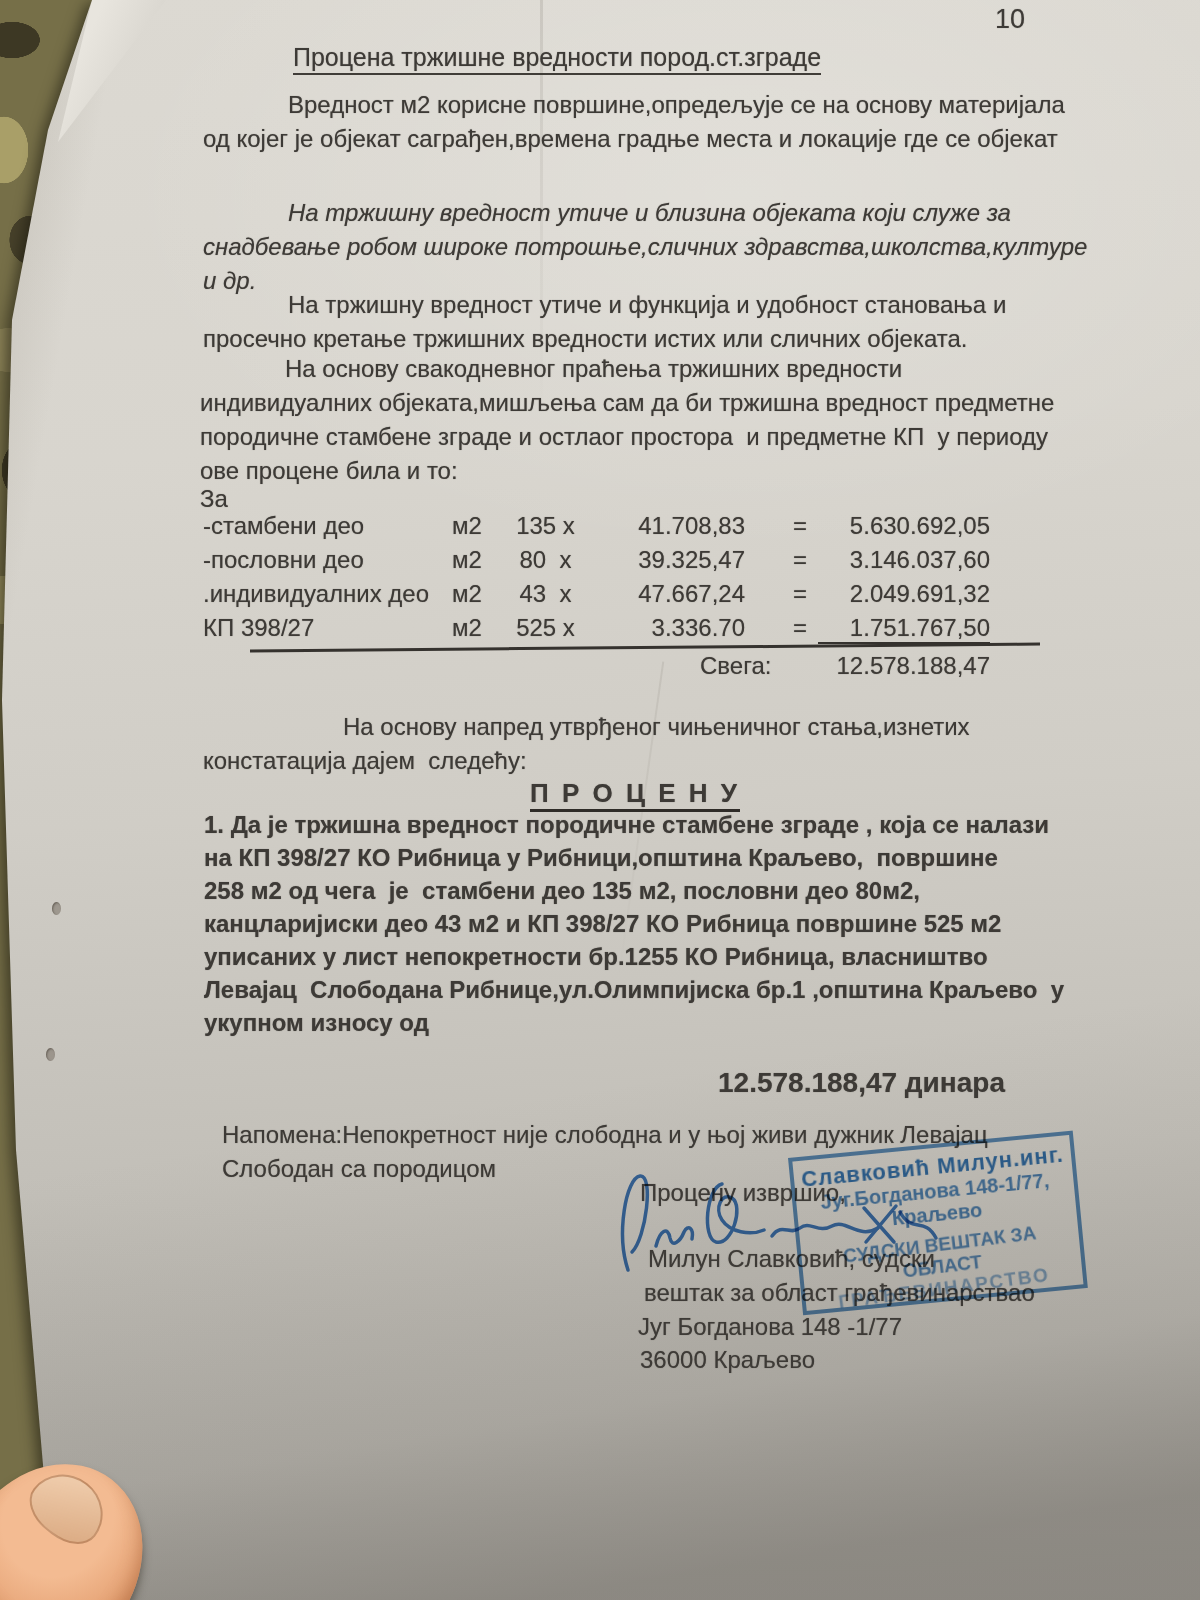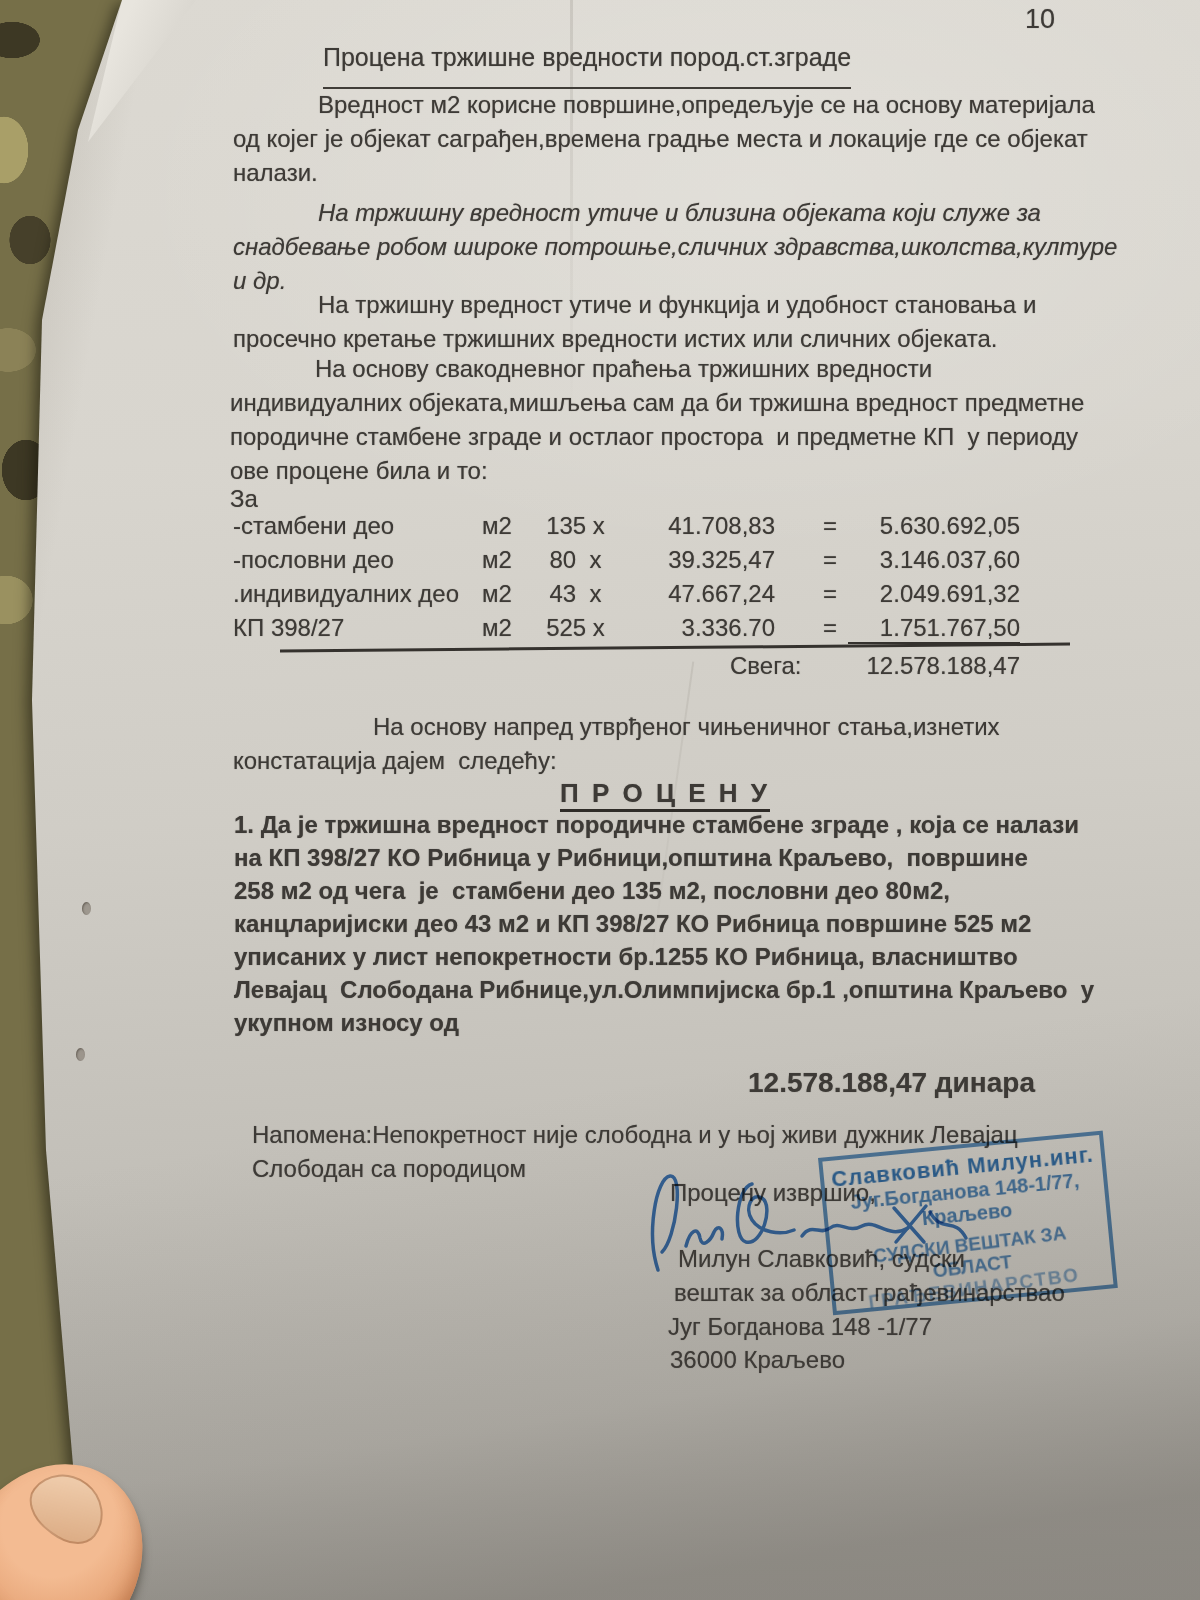--- a/index.html
+++ b/index.html
@@ -19,35 +19,34 @@
   }
   .paper-wrap{position:absolute;inset:0;filter:drop-shadow(-5px 3px 7px rgba(20,18,10,.55));}
   .paper{
     position:absolute;inset:0;
     clip-path:polygon(92px 0,1200px 0,1200px 1600px,74px 1600px,46px 1500px,16px 1150px,2px 700px,12px 320px,48px 130px);
     background:
       linear-gradient(100deg, rgba(120,112,98,.30) 0 26px, rgba(120,112,98,.12) 60px, transparent 120px),
       linear-gradient(351deg, rgba(92,88,82,.38) 0 6%, rgba(120,116,110,.18) 16%, transparent 34%),
       radial-gradient(ellipse 900px 520px at 62% 12%, rgba(255,255,252,.20), transparent 70%),
       linear-gradient(177deg,#dcd9d2 0%,#d8d5ce 28%,#d0cdc6 50%,#c2bfb8 72%,#aeaba4 92%,#a8a59e 100%);
-    margin-left: 30px;
   }
   .crease{position:absolute;pointer-events:none;}
   .fold{
     position:absolute;left:48px;top:0;width:118px;height:142px;
     clip-path:polygon(44px 0,118px 0,10px 142px);
     background:linear-gradient(115deg,#e8e5de 30%,#cfccc5 90%);
     border-left:1px solid rgba(110,105,95,.4);
   }
   .txt{position:absolute;color:#3d3a36;font-size:24px;line-height:34px;text-shadow:0 0 1px rgba(64,60,54,.55);}
   .b{font-weight:700;}
   .para .line{white-space:pre;}
   .ind85 .line:first-child{text-indent:85px;}
   .ind140 .line:first-child{text-indent:140px;}
-  .title-underline{border-bottom:2px solid #403d38;padding-bottom:16px;}
+  .title-underline{border-bottom:2px solid #403d38;padding-bottom:2px;}
   .trow{position:absolute;left:0;top:0;width:1200px;height:34px;}
   .tcell{position:absolute;white-space:pre;color:#3d3a36;font-size:24px;text-shadow:0 0 1px rgba(64,60,54,.55);}
   .tc-label{left:203px;}
   .tc-unit{left:452px;}
   .tc-qty{left:498px;width:95px;text-align:center;}
   .tc-price{left:580px;width:165px;text-align:right;}
   .tc-eq{left:793px;}
   .tc-total{left:818px;width:172px;text-align:right;}
   .sumline{position:absolute;left:250px;top:646px;width:790px;border-top:3px solid #35322e;transform:rotate(-.5deg);}
   .u2{border-bottom:2px solid #35322e;}
@@ -91,21 +90,20 @@
     <div class="crease" style="left:540px;top:0;width:3px;height:420px;background:linear-gradient(180deg,rgba(110,104,94,.18),transparent);"></div>
     <div class="crease" style="left:640px;top:660px;width:2px;height:320px;background:linear-gradient(180deg,rgba(110,104,94,.14),transparent);transform:rotate(8deg);"></div>
 
     <div class="txt" style="left:995px;top:2px;font-size:27px;">10</div>
 
     <div class="txt" style="left:293px;top:40px;font-size:25px;"><span class="title-underline">Процена тржишне вредности пород.ст.зграде</span></div>
 
     <div class="txt para ind85" style="left:203px;top:88px;width:850px;">
         <div class="line">Вредност м2 корисне површине,опредељује се на основу материјала</div>
         <div class="line">од којег је објекат саграђен,времена градње места и локације где се објекат</div>
-        <div class="line">налази.</div>
       </div>
     <div class="txt para ind85" style="left:203px;top:196px;width:860px;font-style:italic;">
         <div class="line">На тржишну вредност утиче и близина објеката који служе за</div>
         <div class="line">снадбевање робом широке потрошње,сличних здравства,школства,културе</div>
         <div class="line">и др.</div>
       </div>
     <div class="txt para ind85" style="left:203px;top:288px;width:860px;">
         <div class="line">На тржишну вредност утиче и функција и удобност становања и</div>
         <div class="line">просечно кретање тржишних вредности истих или сличних објеката.</div>
       </div>

